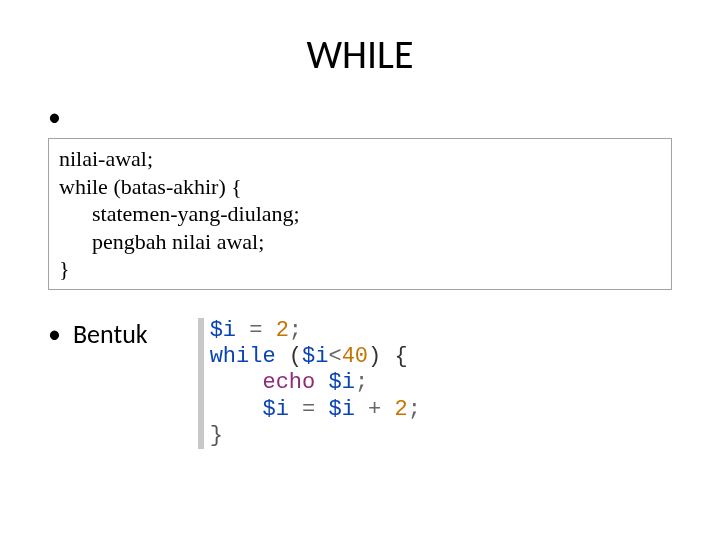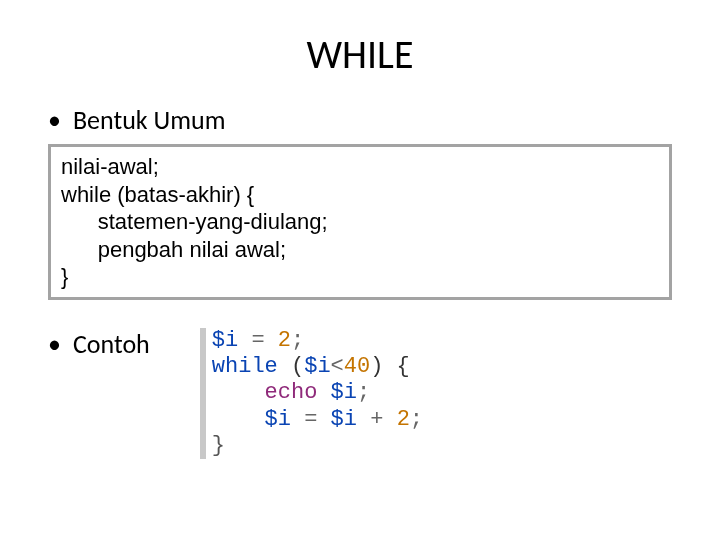--- a/index.html
+++ b/index.html
@@ -29,25 +29,25 @@
   .bullet {
     font-size: 26px;
     margin-left: 10px;
     margin-right: 12px;
     line-height: 1;
   }
   .bullet-text {
     font-size: 26px;
   }
   .code-box {
-    border: 3px solid #a3a3a3;
+    border: 1px solid #a3a3a3;
     margin-left: 10px;
     margin-right: 10px;
     padding: 6px 10px 6px 10px;
-    font-family: Liberation Sans, sans-serif;
+    font-family: Liberation Serif, serif;
     font-size: 22px;
     line-height: 1.25;
     white-space: pre;
     margin-bottom: 28px;
   }
   .contoh-row {
     display: flex;
     align-items: flex-start;
     gap: 50px;
   }
@@ -76,33 +76,32 @@
 </style>
 </head>
 <body>
 
 <div class="slide">
 
   <div class="title">WHILE</div>
 
   <div class="bullet-row">
     <span class="bullet">•</span>
-    <span class="bullet-text">Bentuk Umum</span>
   </div>
 
   <div class="code-box"><span>nilai-awal;</span>
 <span>while (batas-akhir) {</span>
 <span>      statemen-yang-diulang;</span>
 <span>      pengbah nilai awal;</span>
 <span>}</span></div>
 
   <div class="contoh-row">
     <div class="bullet-row">
       <span class="bullet">•</span>
-      <span class="bullet-text">Contoh</span>
+      <span class="bullet-text">Bentuk</span>
     </div>
 
     <div class="php-wrap">
       <div class="gutter"></div>
       <div class="php-code"><span class="tok-var">$i</span><span class="tok-op"> = </span><span class="tok-num">2</span><span class="tok-op">;</span>
 <span class="tok-kw">while</span><span> </span><span class="tok-pn">(</span><span class="tok-var">$i</span><span class="tok-op">&lt;</span><span class="tok-num">40</span><span class="tok-pn">)</span><span class="tok-pn"> {</span>
 <span>    </span><span class="tok-echo">echo</span><span> </span><span class="tok-var">$i</span><span class="tok-op">;</span>
 <span>    </span><span class="tok-var">$i</span><span class="tok-op"> = </span><span class="tok-var">$i</span><span class="tok-op"> + </span><span class="tok-num">2</span><span class="tok-op">;</span>
 <span class="tok-txt">}</span></div>
     </div>

